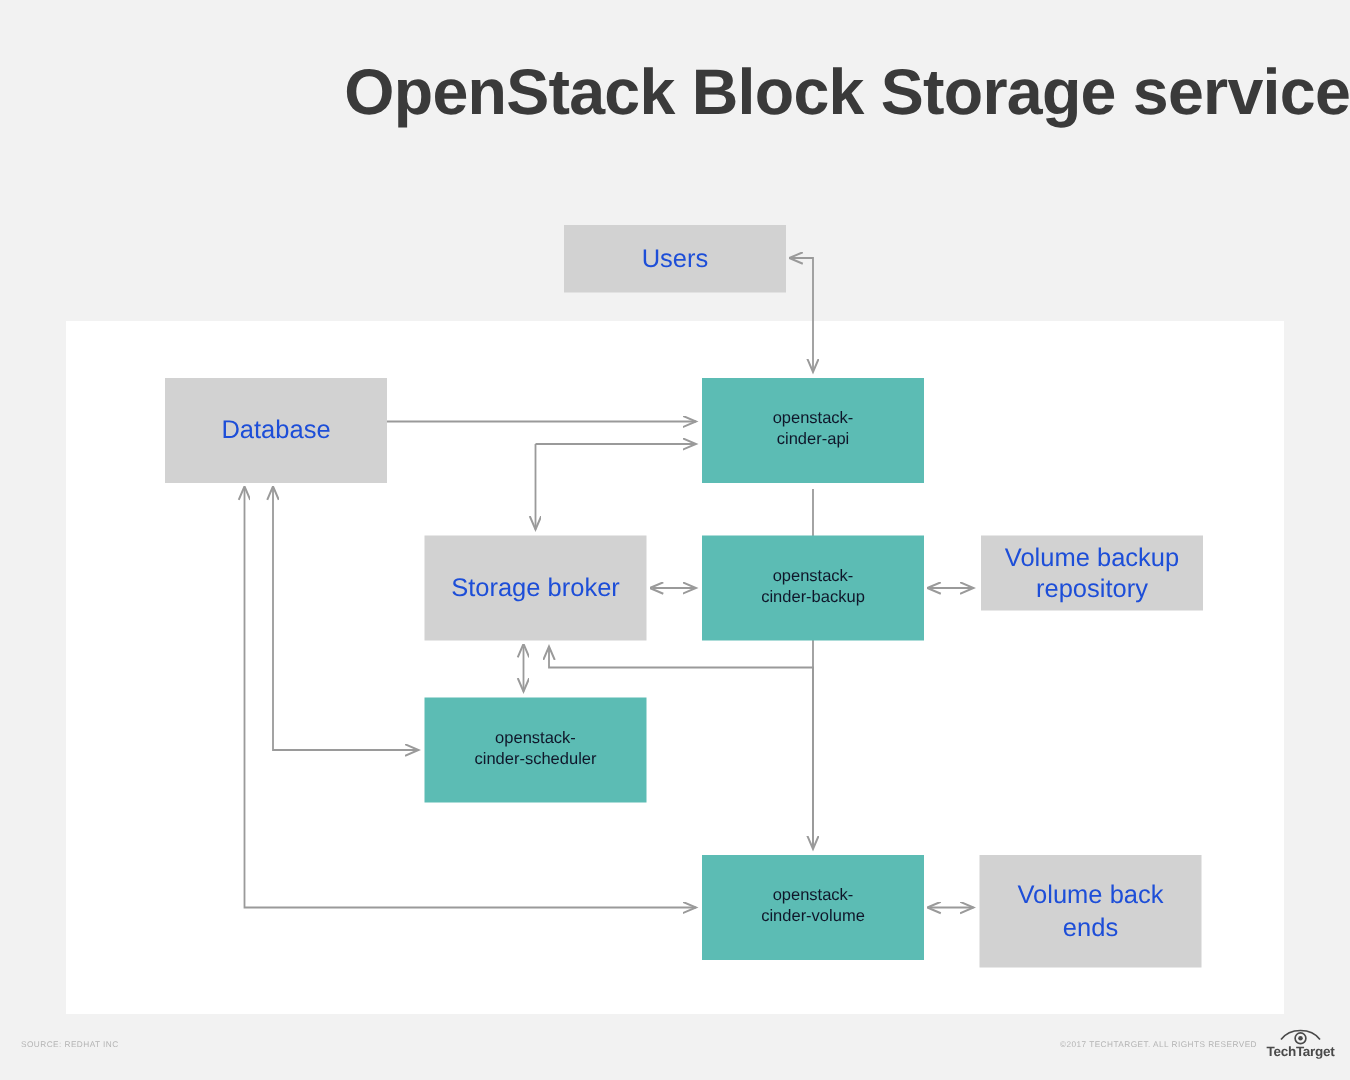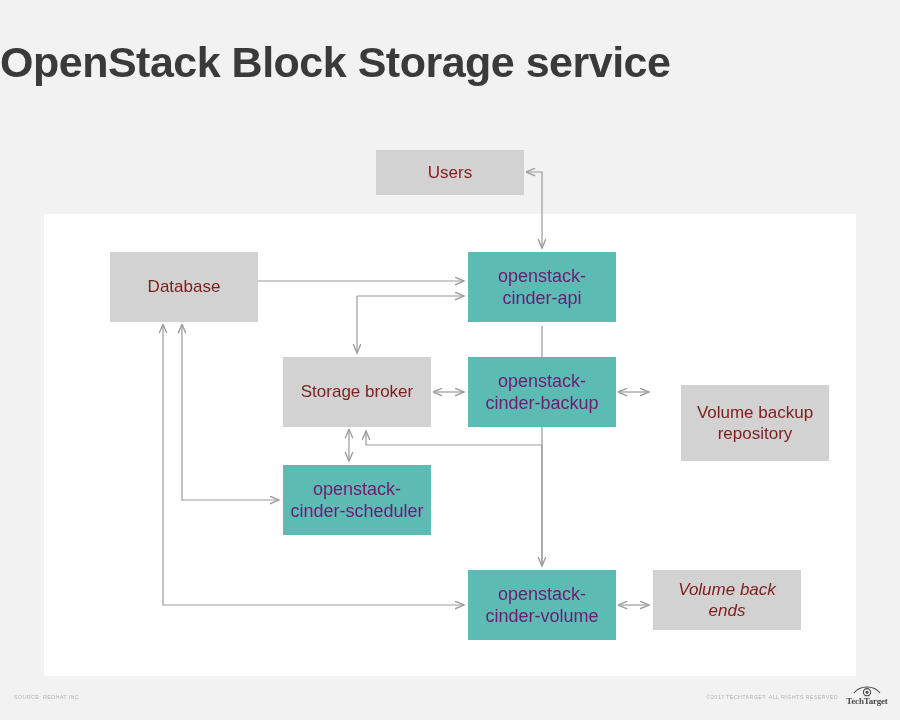--- a/index.html
+++ b/index.html
@@ -13,21 +13,21 @@
     font-family: "Liberation Sans", sans-serif;
     overflow: hidden;
     position: relative;
   }
 
   #page-title {
     position: absolute;
     left: 0;
     top: 38px;
     width: 900px;
-    text-align: left;
+    text-align: right;
     font-size: 43px;
     font-weight: bold;
     color: #3a3a3a;
     letter-spacing: -0.5px;
   }
 
   #diagram-panel {
     position: absolute;
     left: 44px;
     top: 214px;
@@ -40,27 +40,27 @@
     position: absolute;
     display: flex;
     align-items: center;
     justify-content: center;
     text-align: center;
     line-height: 1.25;
     box-sizing: border-box;
   }
   .node-gray {
     background: #d2d2d2;
-    color: #7f1d1d;
+    color: #1d4ed8;
     font-size: 17px;
   }
   .node-teal {
     background: #5cbcb4;
-    color: #701a75;
-    font-size: 18px;
+    color: #0f172a;
+    font-size: 11px;
   }
 
   #node-users {
     left: 376px;
     top: 150px;
     width: 148px;
     height: 45px;
   }
 
   svg#edges {
@@ -91,21 +91,20 @@
     text-align: right;
     font-family: "Liberation Sans", sans-serif;
   }
   #techtarget-logo {
     position: absolute;
     right: 8px;
     top: 684px;
     width: 50px;
     height: 26px;
     text-align: center;
-    font-family: Liberation Serif, serif;
   }
   #techtarget-wordmark {
     font-size: 9px;
     font-weight: bold;
     color: #4a4a4a;
     letter-spacing: -0.2px;
     margin-top: -1px;
   }
 </style>
 </head>
@@ -165,33 +164,33 @@
 </div>
 
 <div class="node node-gray" style="left:283px; top:357px; width:148px; height:70px;">
   <span>Storage broker</span>
 </div>
 
 <div class="node node-teal" style="left:468px; top:357px; width:148px; height:70px;">
   <span class="multiline">openstack-<br>cinder-backup</span>
 </div>
 
-<div class="node node-gray" style="left:681px; top:357px; width:148px; height:76px;margin-top:28px;">
+<div class="node node-gray" style="left:654px; top:357px; width:148px; height:50px;">
   <span class="multiline">Volume backup<br>repository</span>
 </div>
 
 <div class="node node-teal" style="left:283px; top:465px; width:148px; height:70px;">
   <span class="multiline">openstack-<br>cinder-scheduler</span>
 </div>
 
 <div class="node node-teal" style="left:468px; top:570px; width:148px; height:70px;">
   <span class="multiline">openstack-<br>cinder-volume</span>
 </div>
 
-<div class="node node-gray" style="left:653px; top:570px; width:148px; height:60px;font-style:italic;">
+<div class="node node-gray" style="left:653px; top:570px; width:148px; height:75px;">
   <span class="multiline">Volume back<br>ends</span>
 </div>
 
 <div class="footer-left">SOURCE: REDHAT INC</div>
 <div class="footer-right">©2017 TECHTARGET. ALL RIGHTS RESERVED</div>
 
 <div id="techtarget-logo">
   <svg width="30" height="13" viewBox="0 0 30 13" style="display:block;margin:0 auto;">
     <path d="M2,9 C8,1 22,1 28,9" fill="none" stroke="#4a4a4a" stroke-width="1.1"></path>
     <circle cx="15" cy="8.2" r="3.6" fill="none" stroke="#4a4a4a" stroke-width="1.1"></circle>

